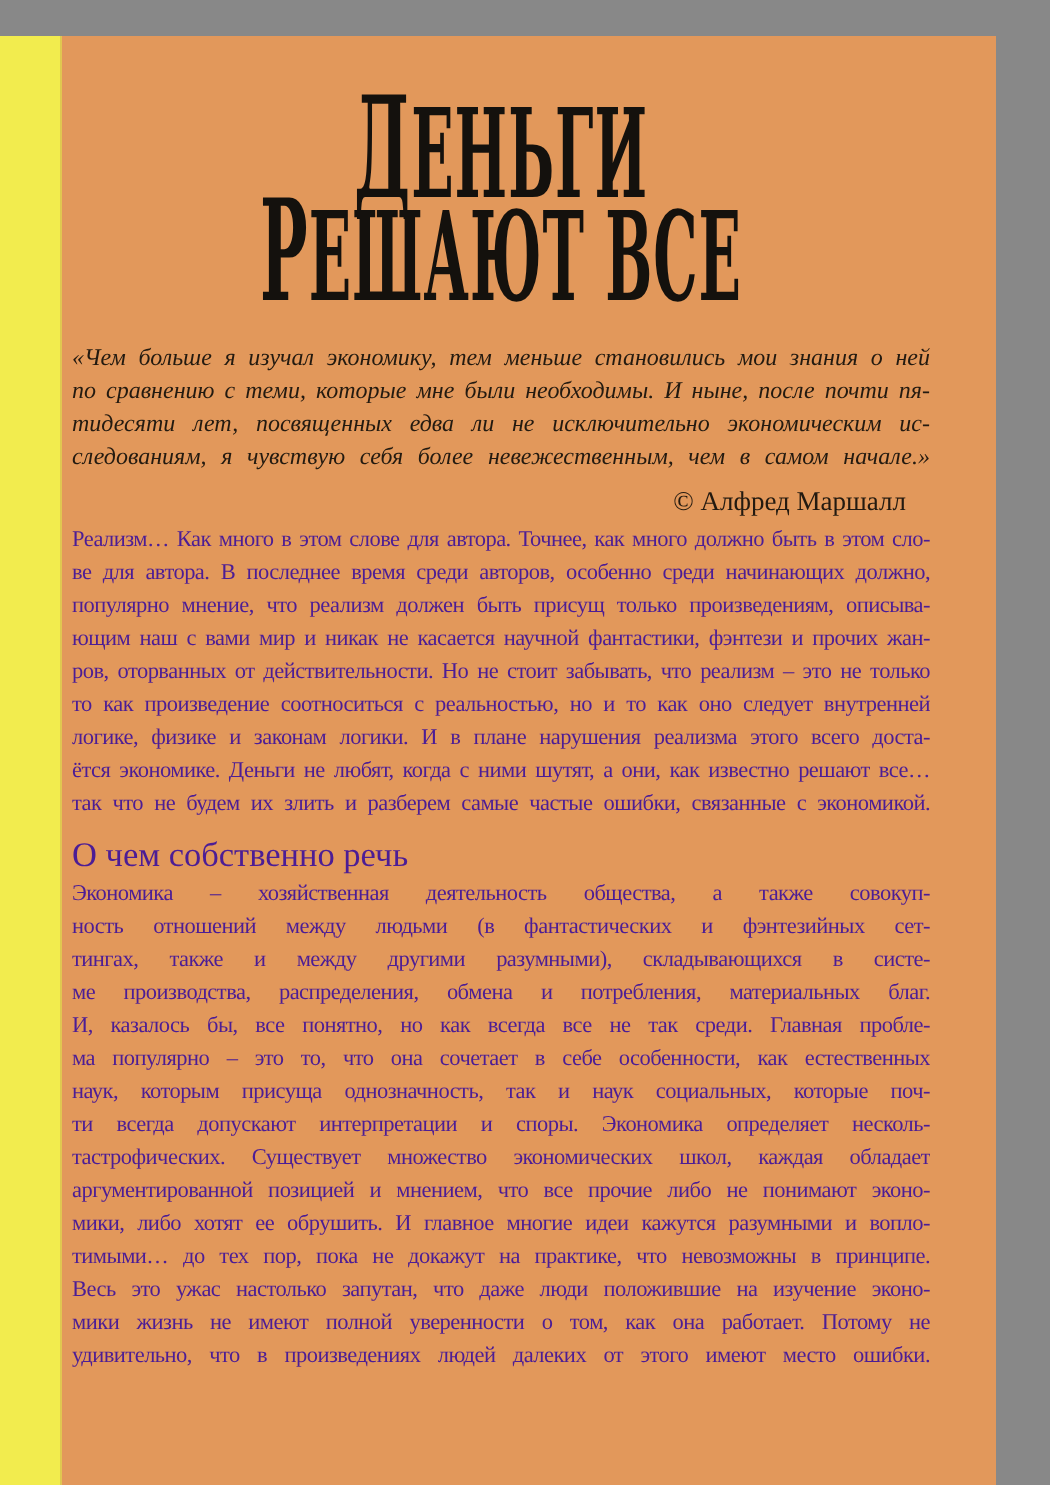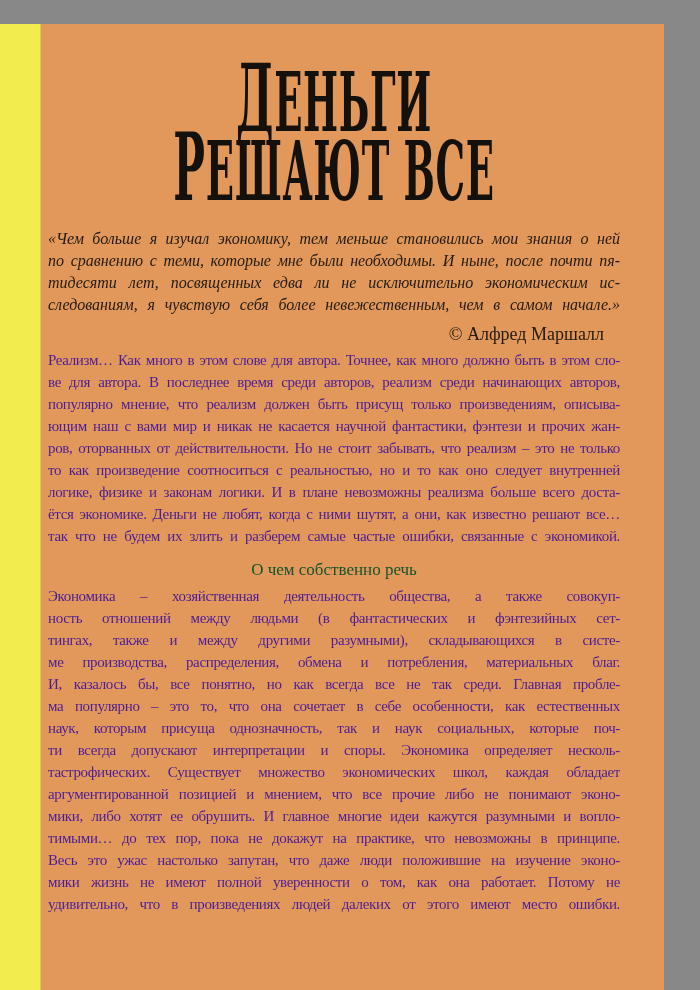--- a/index.html
+++ b/index.html
@@ -81,25 +81,24 @@
   
   .para {
     font-size: 15px;
     letter-spacing: -0.35px;
     word-spacing: -1px;
     color: #4c1d95;
   }
   .para1 { margin-top: 4px; }
   .heading {
     margin: 12px 0 0 0;
-    text-align: center;
-    font-size: 17px;
+    font-size: 23px;
     font-weight: normal;
     line-height: 22px;
-    color: #14532d;
+    color: #4c1d95;
   }
   .para2 { margin-top: 4px; }
 </style>
 </head>
 <body>
 
 <div class="page">
   <div class="stripe"></div>
   <div class="content">
 
@@ -112,26 +111,26 @@
         <div class="tline">«Чем больше я изучал экономику, тем меньше становились мои знания о ней</div>
         <div class="tline">по сравнению с теми, которые мне были необходимы. И ныне, после почти пя-</div>
         <div class="tline">тидесяти лет, посвященных едва ли не исключительно экономическим ис-</div>
         <div class="tline">следованиям, я чувствую себя более невежественным, чем в самом начале.»</div>
       </div>
 
     <div class="attribution">© Алфред Маршалл</div>
 
     <div class="para para1">
         <div class="tline">Реализм… Как много в этом слове для автора. Точнее, как много должно быть в этом сло-</div>
-        <div class="tline">ве для автора. В последнее время среди авторов, реализм среди начинающих авторов,</div>
+        <div class="tline">ве для автора. В последнее время среди авторов, особенно среди начинающих должно,</div>
         <div class="tline">популярно мнение, что реализм должен быть присущ только произведениям, описыва-</div>
         <div class="tline">ющим наш с вами мир и никак не касается научной фантастики, фэнтези и прочих жан-</div>
         <div class="tline">ров, оторванных от действительности. Но не стоит забывать, что реализм – это не только</div>
         <div class="tline">то как произведение соотноситься с реальностью, но и то как оно следует внутренней</div>
-        <div class="tline">логике, физике и законам логики. И в плане невозможны реализма больше всего доста-</div>
+        <div class="tline">логике, физике и законам логики. И в плане нарушения реализма этого всего доста-</div>
         <div class="tline">ётся экономике. Деньги не любят, когда с ними шутят, а они, как известно решают все…</div>
         <div class="tline">так что не будем их злить и разберем самые частые ошибки, связанные с экономикой.</div>
       </div>
 
     <h2 class="heading">О чем собственно речь</h2>
 
     <div class="para para2">
         <div class="tline">Экономика – хозяйственная деятельность общества, а также совокуп-</div>
         <div class="tline">ность отношений между людьми (в фантастических и фэнтезийных сет-</div>
         <div class="tline">тингах, также и между другими разумными), складывающихся в систе-</div>

